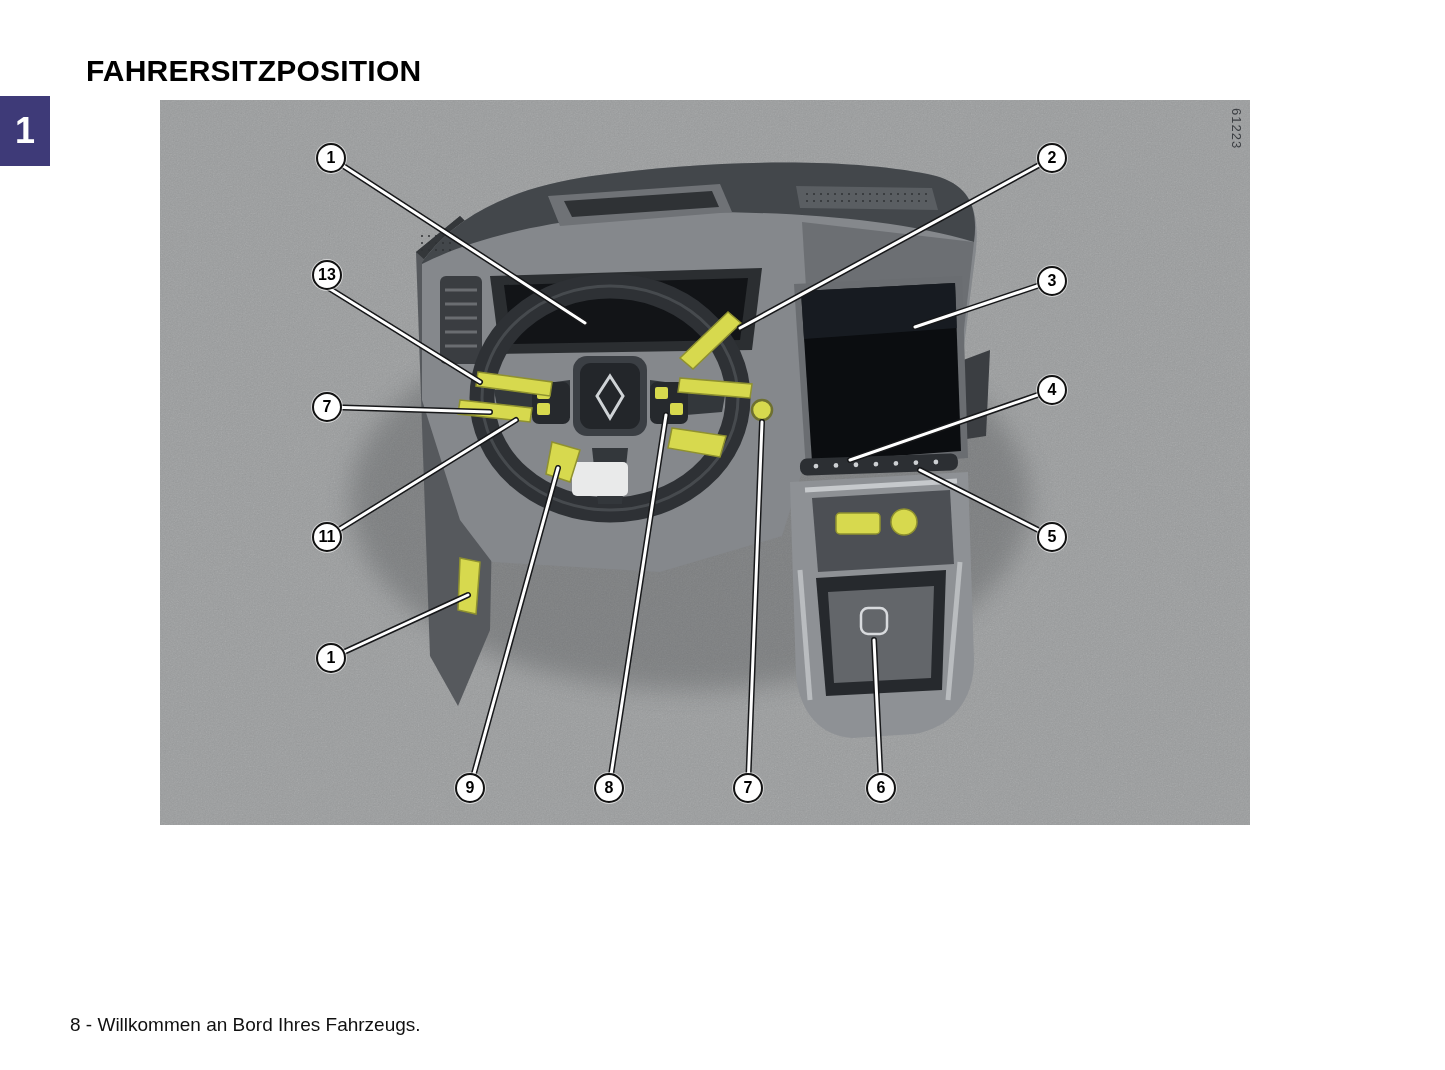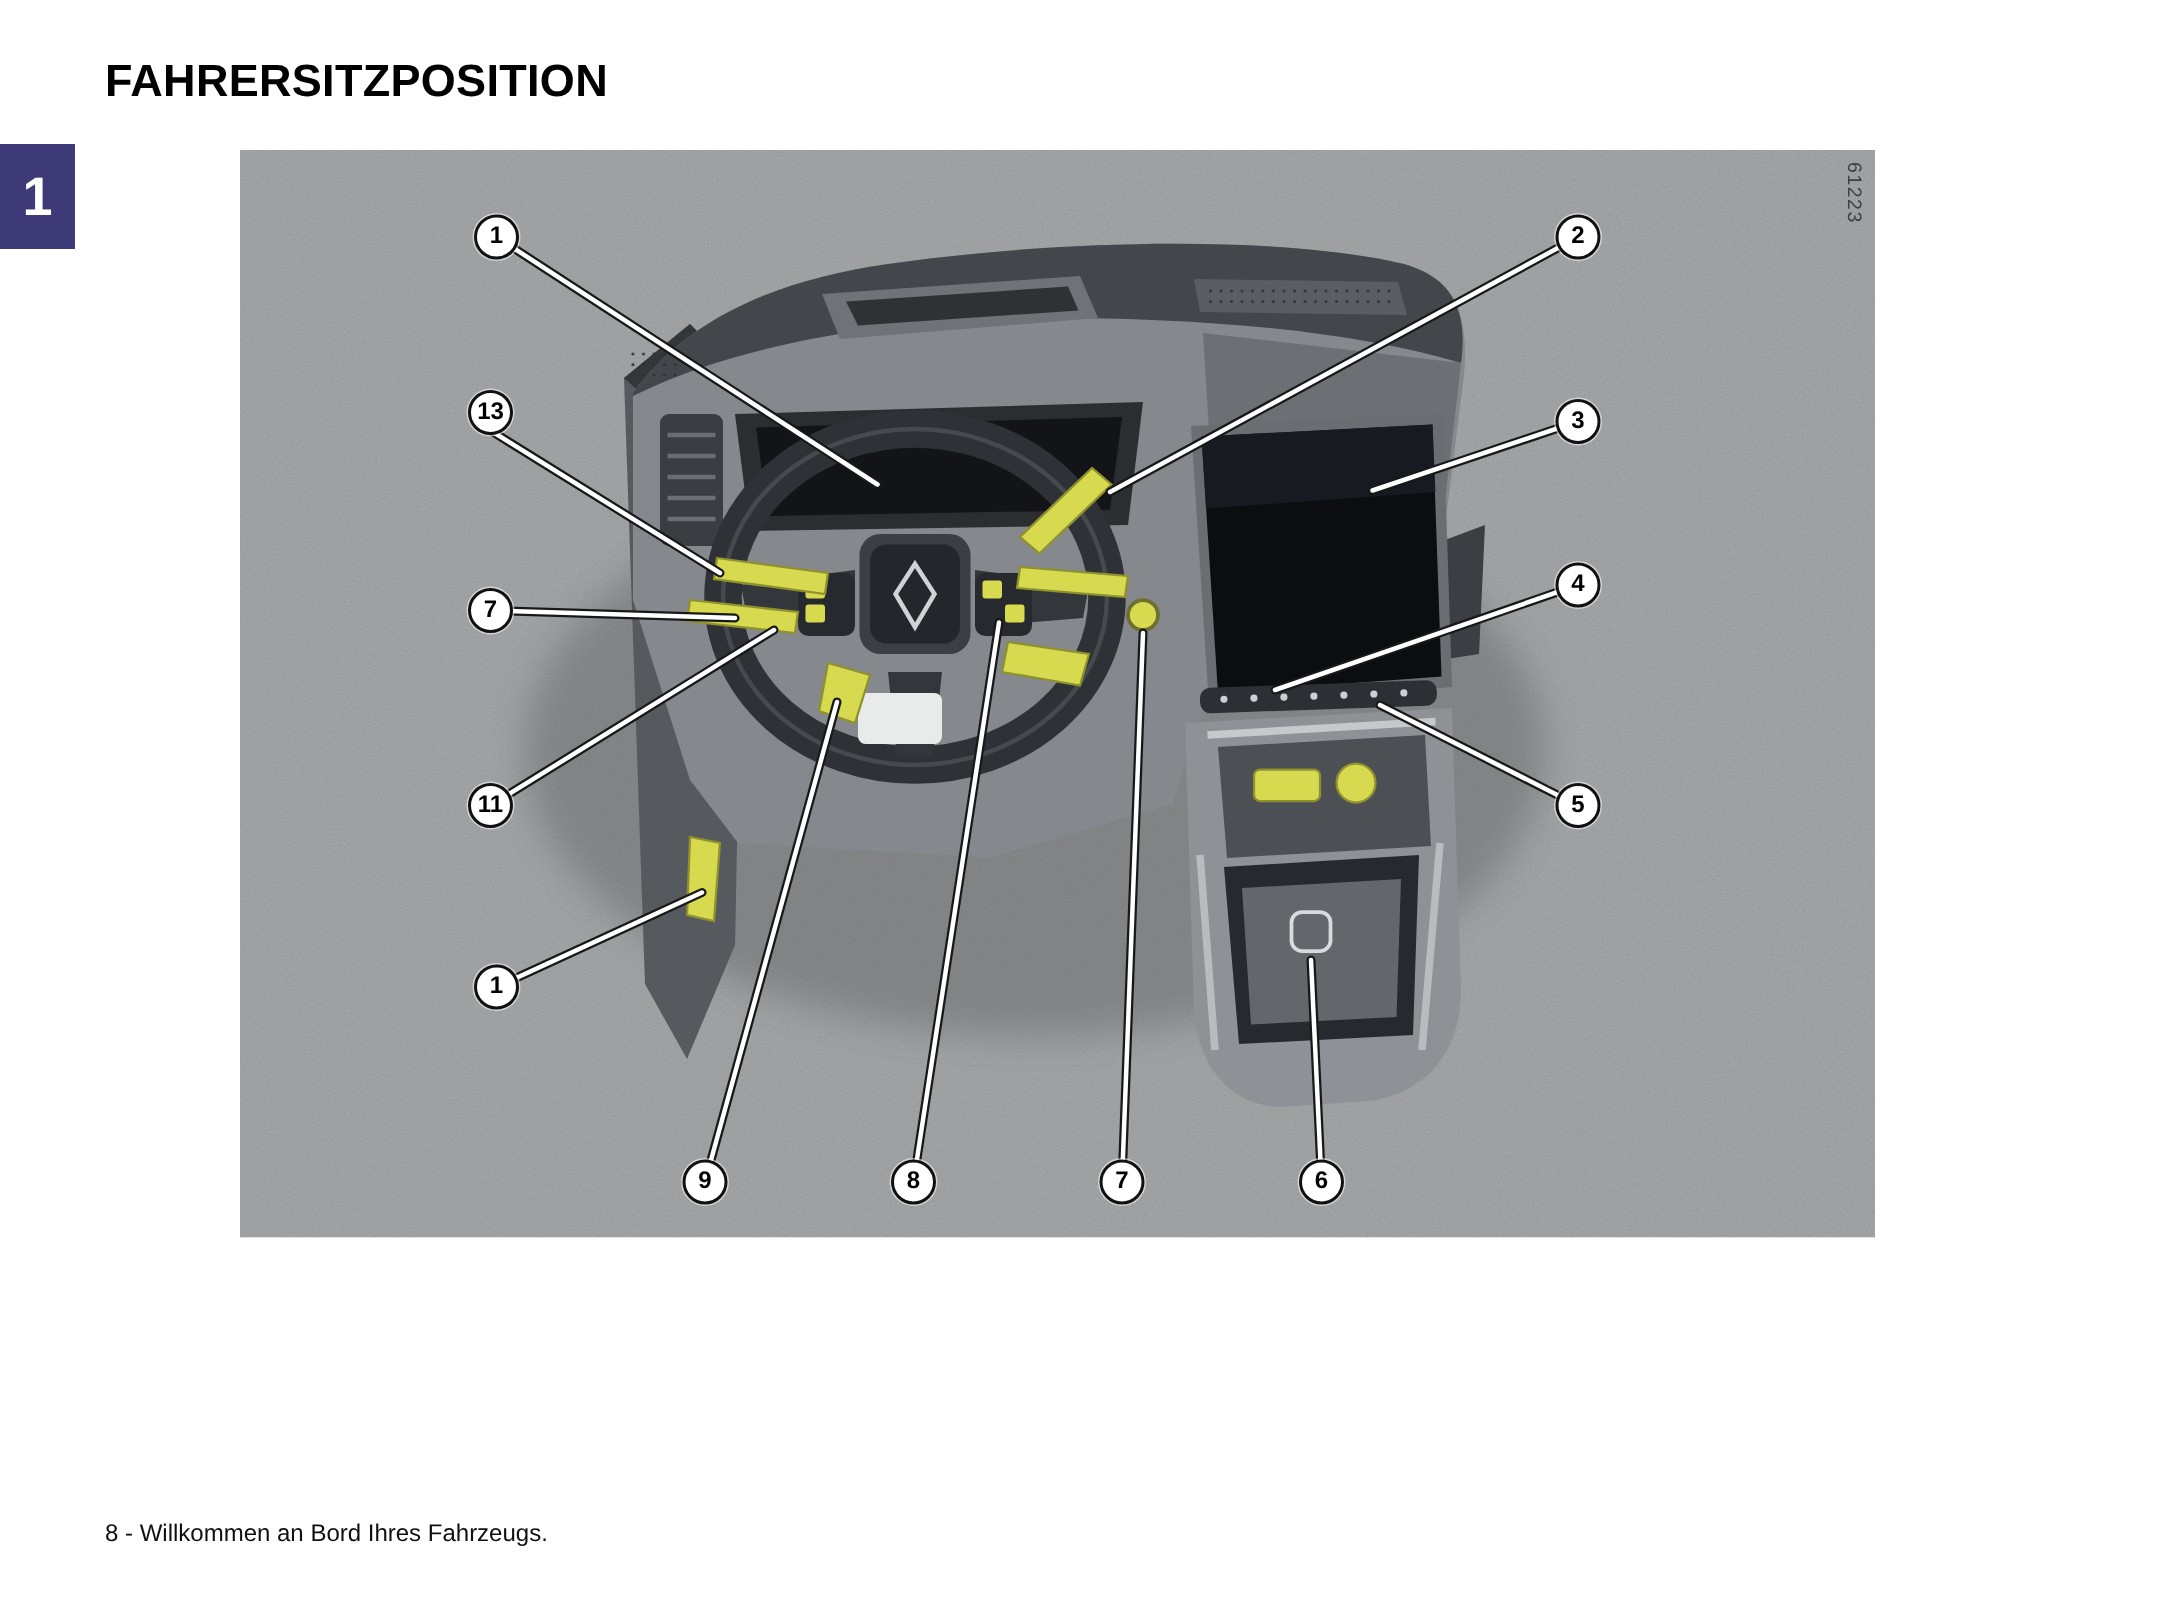--- a/index.html
+++ b/index.html
@@ -1,33 +1,33 @@
 <!DOCTYPE html>
 <html><head>
 <meta charset="utf-8">
 <style>
   html,body{margin:0;padding:0;background:#ffffff;}
   body{width:1445px;height:1070px;position:relative;overflow:hidden;
        font-family:"Liberation Sans", sans-serif;color:#000;}
   .page{position:absolute;inset:0;}
-  .page-title{position:absolute;left:70px;top:38px;margin:0;
+  .page-title{position:absolute;left:70px;top:38px;margin:16px;
       font-size:30px;font-weight:700;letter-spacing:0.2px;color:#000;}
   .chapter-tab{position:absolute;left:0;top:96px;width:50px;height:70px;
       background:#3E3A78;color:#fff;display:flex;align-items:center;justify-content:center;
       font-size:36px;font-weight:700;}
   .figure{position:absolute;left:160px;top:100px;width:1090px;height:725px;margin:0;}
   .figure svg{position:absolute;left:0;top:0;}
   .figure-code{position:absolute;right:6px;top:8px;writing-mode:vertical-rl;
       font-size:13px;letter-spacing:1px;color:#3c3f43;font-weight:400;}
   .callout{position:absolute;width:30px;height:30px;border-radius:50%;
       background:#fff;border:2.5px solid #111;box-sizing:border-box;
       display:flex;align-items:center;justify-content:center;
       font-size:16px;font-weight:700;color:#000;
       box-shadow:0 0 0 1px rgba(255,255,255,0.55);}
-  .page-footer{position:absolute;left:70px;top:1014px;font-size:16px;color:#101010;}
+  .page-footer{position:absolute;left:70px;top:1014px;font-size:19px;color:#101010;}
 </style>
 </head>
 <body>
 
 <div class="page">
 
   <h1 class="page-title">FAHRERSITZPOSITION</h1>
 
   <div class="chapter-tab">1</div>
 

